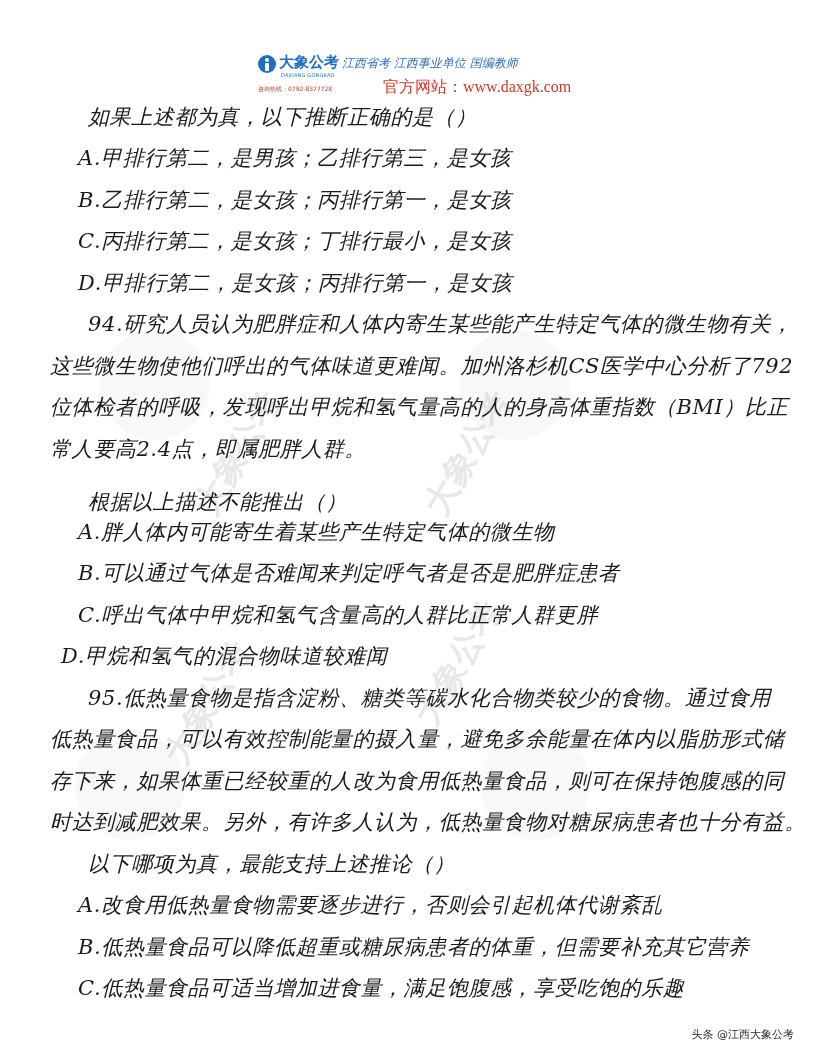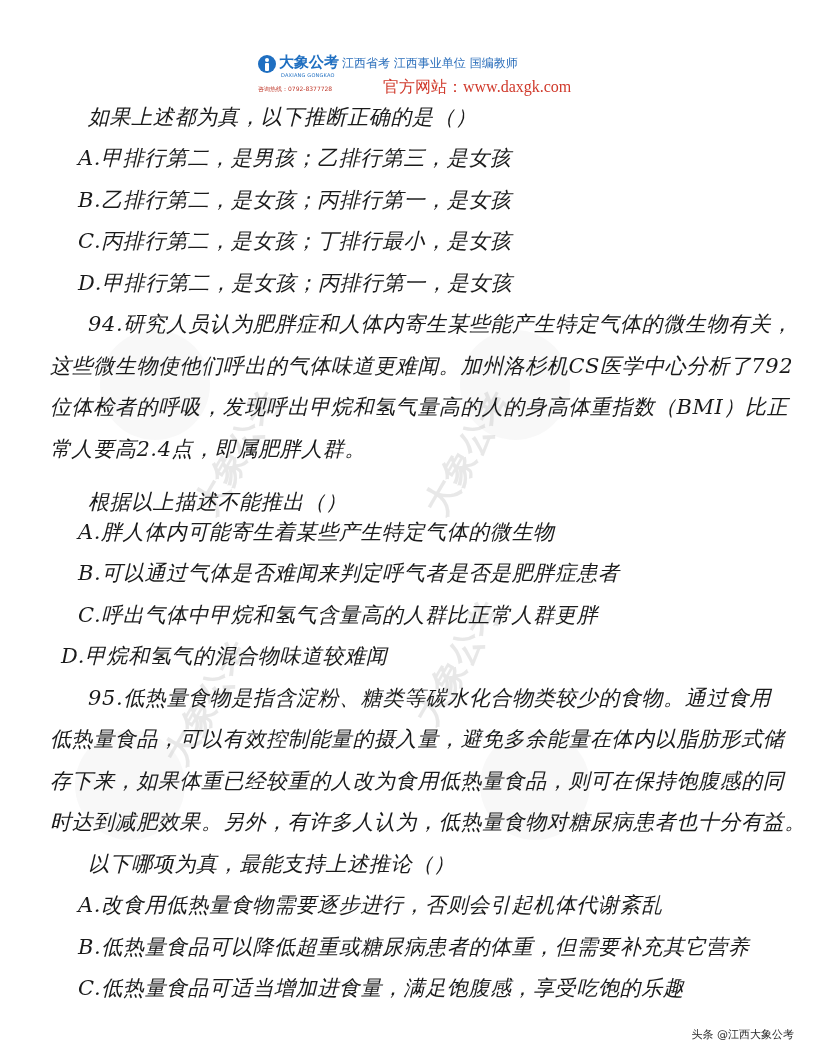--- a/index.html
+++ b/index.html
@@ -4,21 +4,21 @@
 <style>
   html, body { margin: 0; padding: 0; background: #ffffff; }
   body { width: 816px; height: 1056px; position: relative; overflow: hidden; font-family: "DejaVu Serif", "Liberation Serif", serif; color: #1a1a1a; }
   .header { position: absolute; left: 255px; top: 50px; width: 320px; height: 48px; }
   .logo-badge { position: absolute; left: 3px; top: 5px; width: 18px; height: 18px; border-radius: 50%; background: #1f6fc1; }
   .logo-badge::before { content: ""; position: absolute; left: 7px; top: 3px; width: 4px; height: 4px; border-radius: 50%; background: #fff; }
   .logo-badge::after { content: ""; position: absolute; left: 7px; top: 8px; width: 4px; height: 8px; background: #fff; border-radius: 1px; }
   .logo-name { position: absolute; left: 24px; top: 3px; font-family: "DejaVu Sans", sans-serif; font-weight: bold; font-size: 15px; color: #1f6fc1; letter-spacing: 0px; }
   .logo-pinyin { position: absolute; left: 26px; top: 22px; font-family: "DejaVu Sans", sans-serif; font-size: 5px; color: #1f6fc1; letter-spacing: 0.2px; }
   .hotline { position: absolute; left: 3px; top: 35px; font-family: "DejaVu Sans", sans-serif; font-size: 6px; color: #c0392b; }
-  .slogan { position: absolute; left: 87px; top: 5px; font-size: 12px; color: #2a6ebb; white-space: nowrap; }
+  .slogan { position: absolute; left: 87px; top: 5px; font-size: 12px; color: #2a6ebb; white-space: nowrap; font-style: italic; }
   .website { position: absolute; left: 128px; top: 27px; font-family: Liberation Serif, serif; font-size: 16px; color: #d0392b; white-space: nowrap; text-align: center; }
 
   .content { position: absolute; left: 0; top: 0; width: 816px; }
   .line { position: absolute; font-size: 21px; line-height: 24px; white-space: nowrap; letter-spacing: 0.6px; font-style: italic; }
   .watermark { position: absolute; width: 110px; height: 110px; border-radius: 50%; background: rgba(200,200,200,0.12); }
   .wm-text { position: absolute; color: rgba(190,190,190,0.35); font-family: "DejaVu Sans", sans-serif; font-size: 34px; font-weight: bold; transform: rotate(-60deg); white-space: nowrap; }
   .footer { position: absolute; right: 22px; bottom: 14px; font-family: "DejaVu Sans", sans-serif; font-size: 11px; color: #2b2b2b; text-shadow: 0 0 2px #fff, 1px 1px 0 #fff; }
 </style>
 </head>
 <body>

